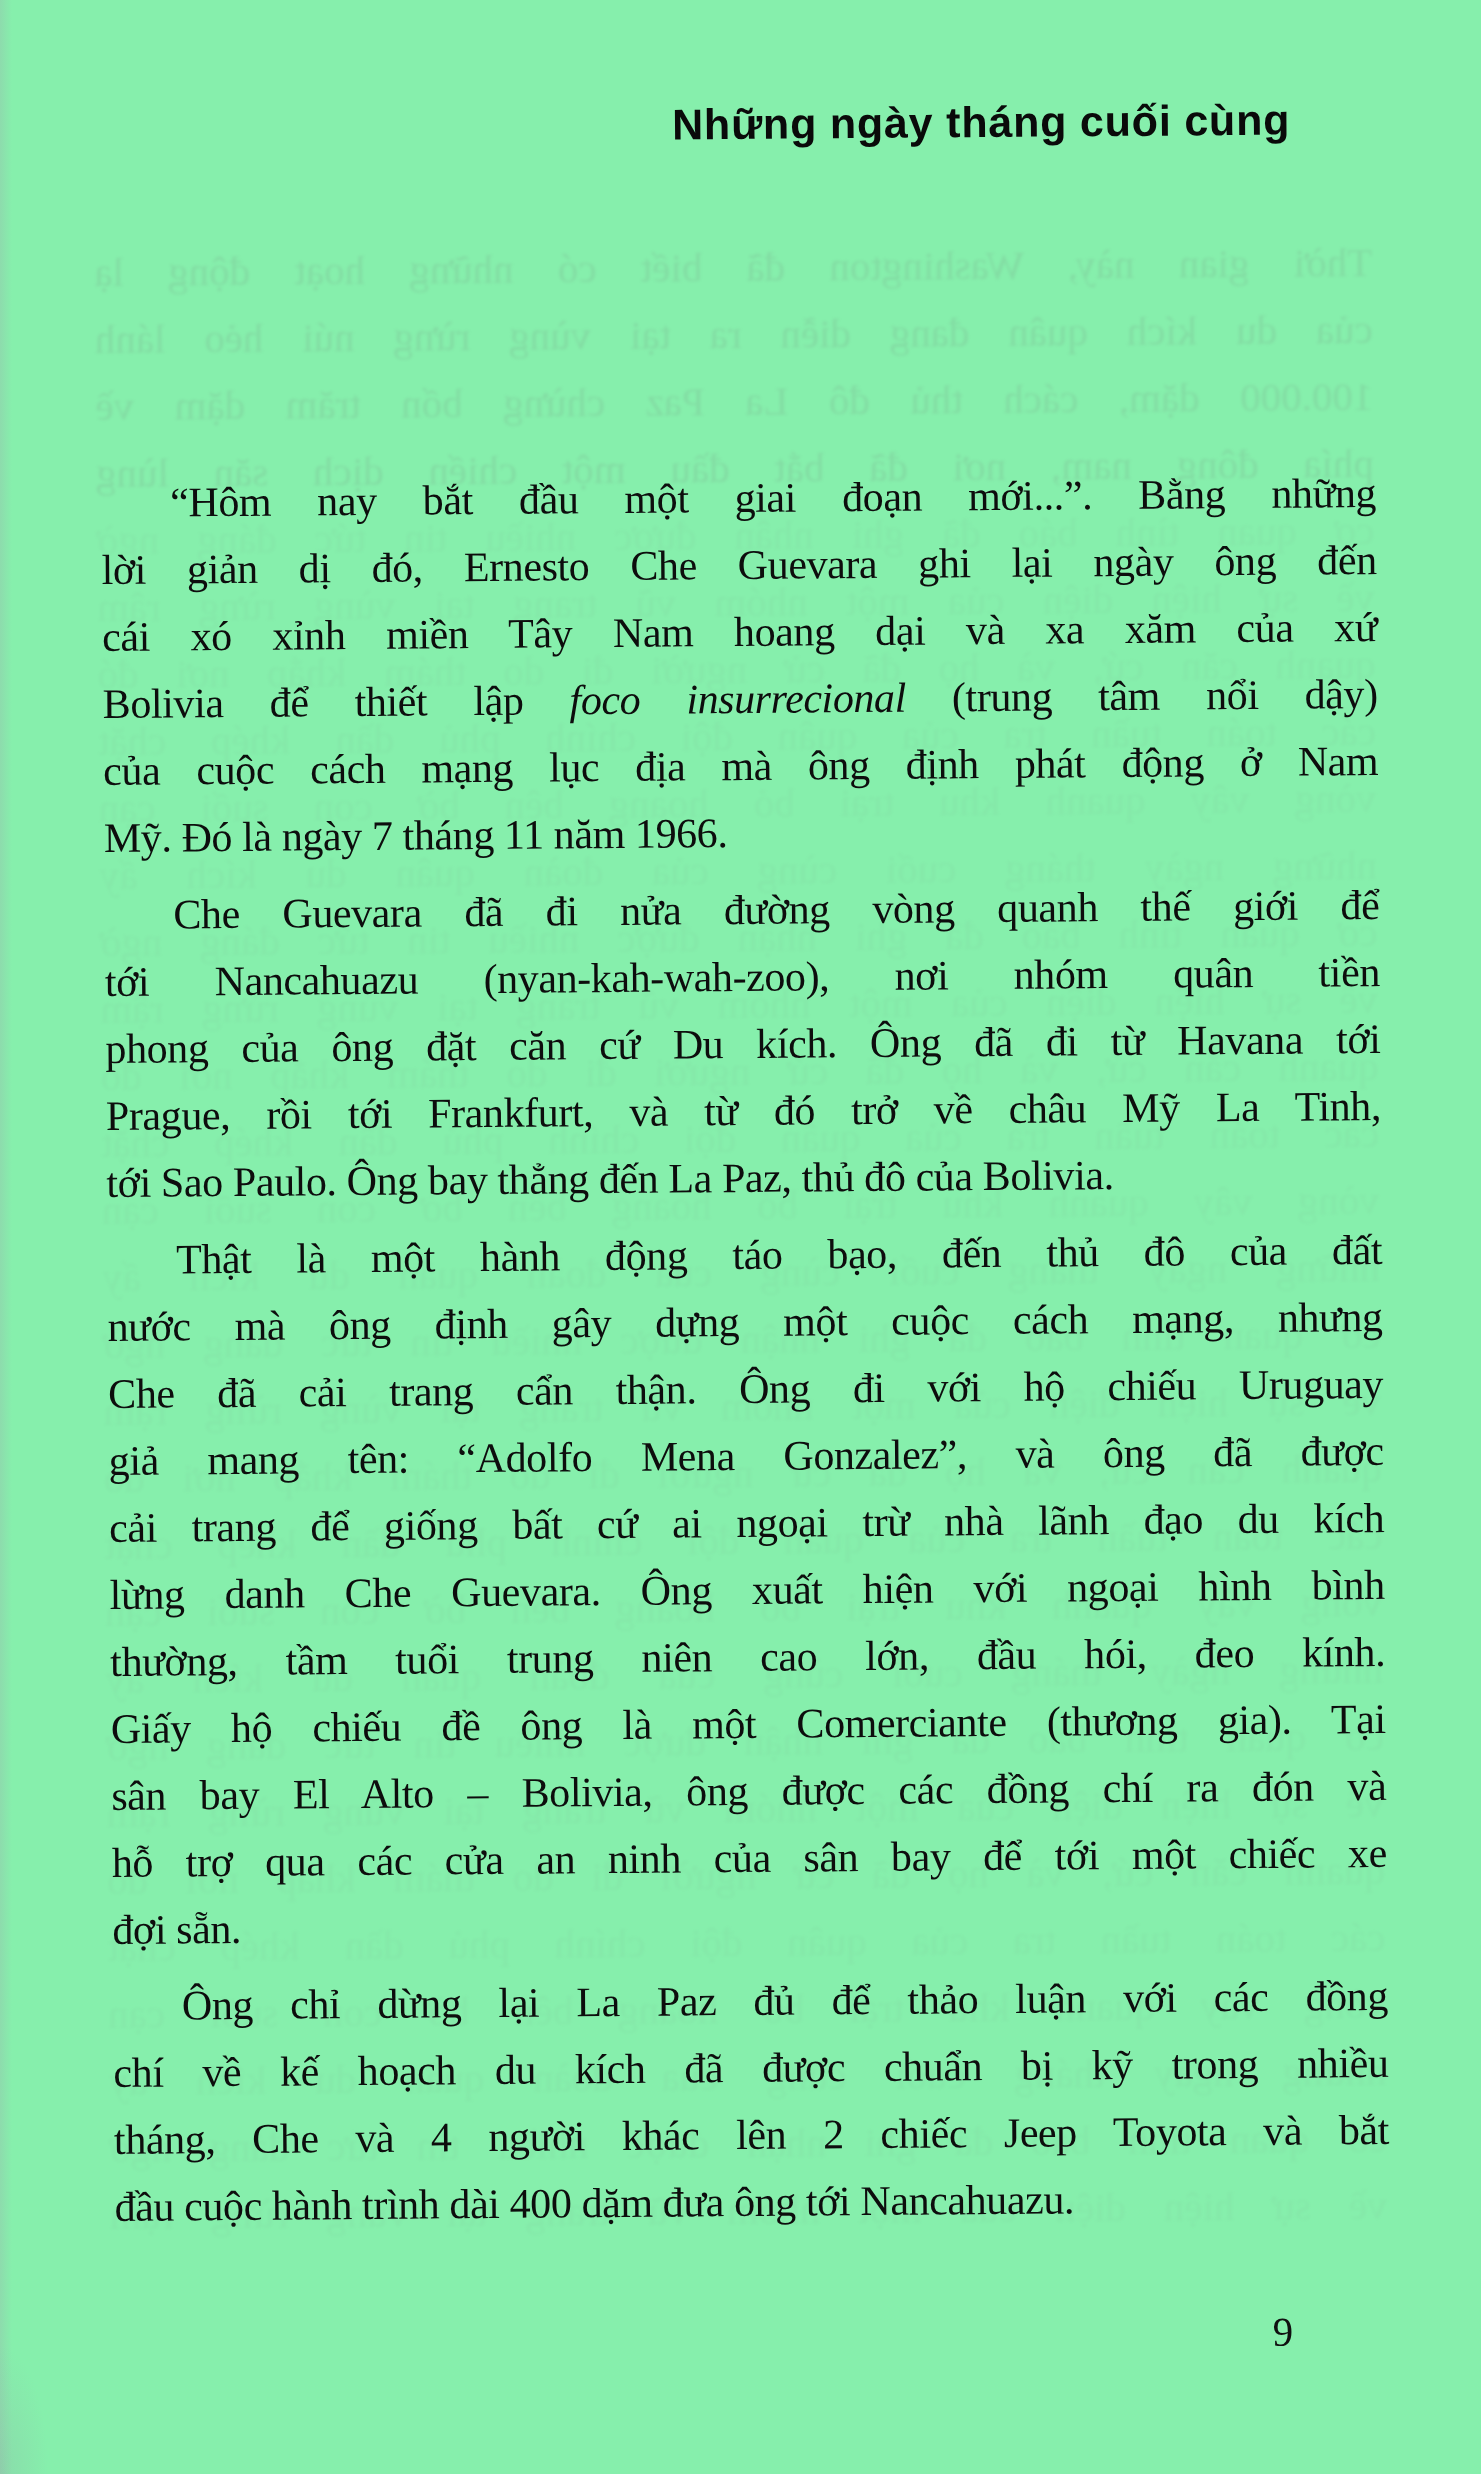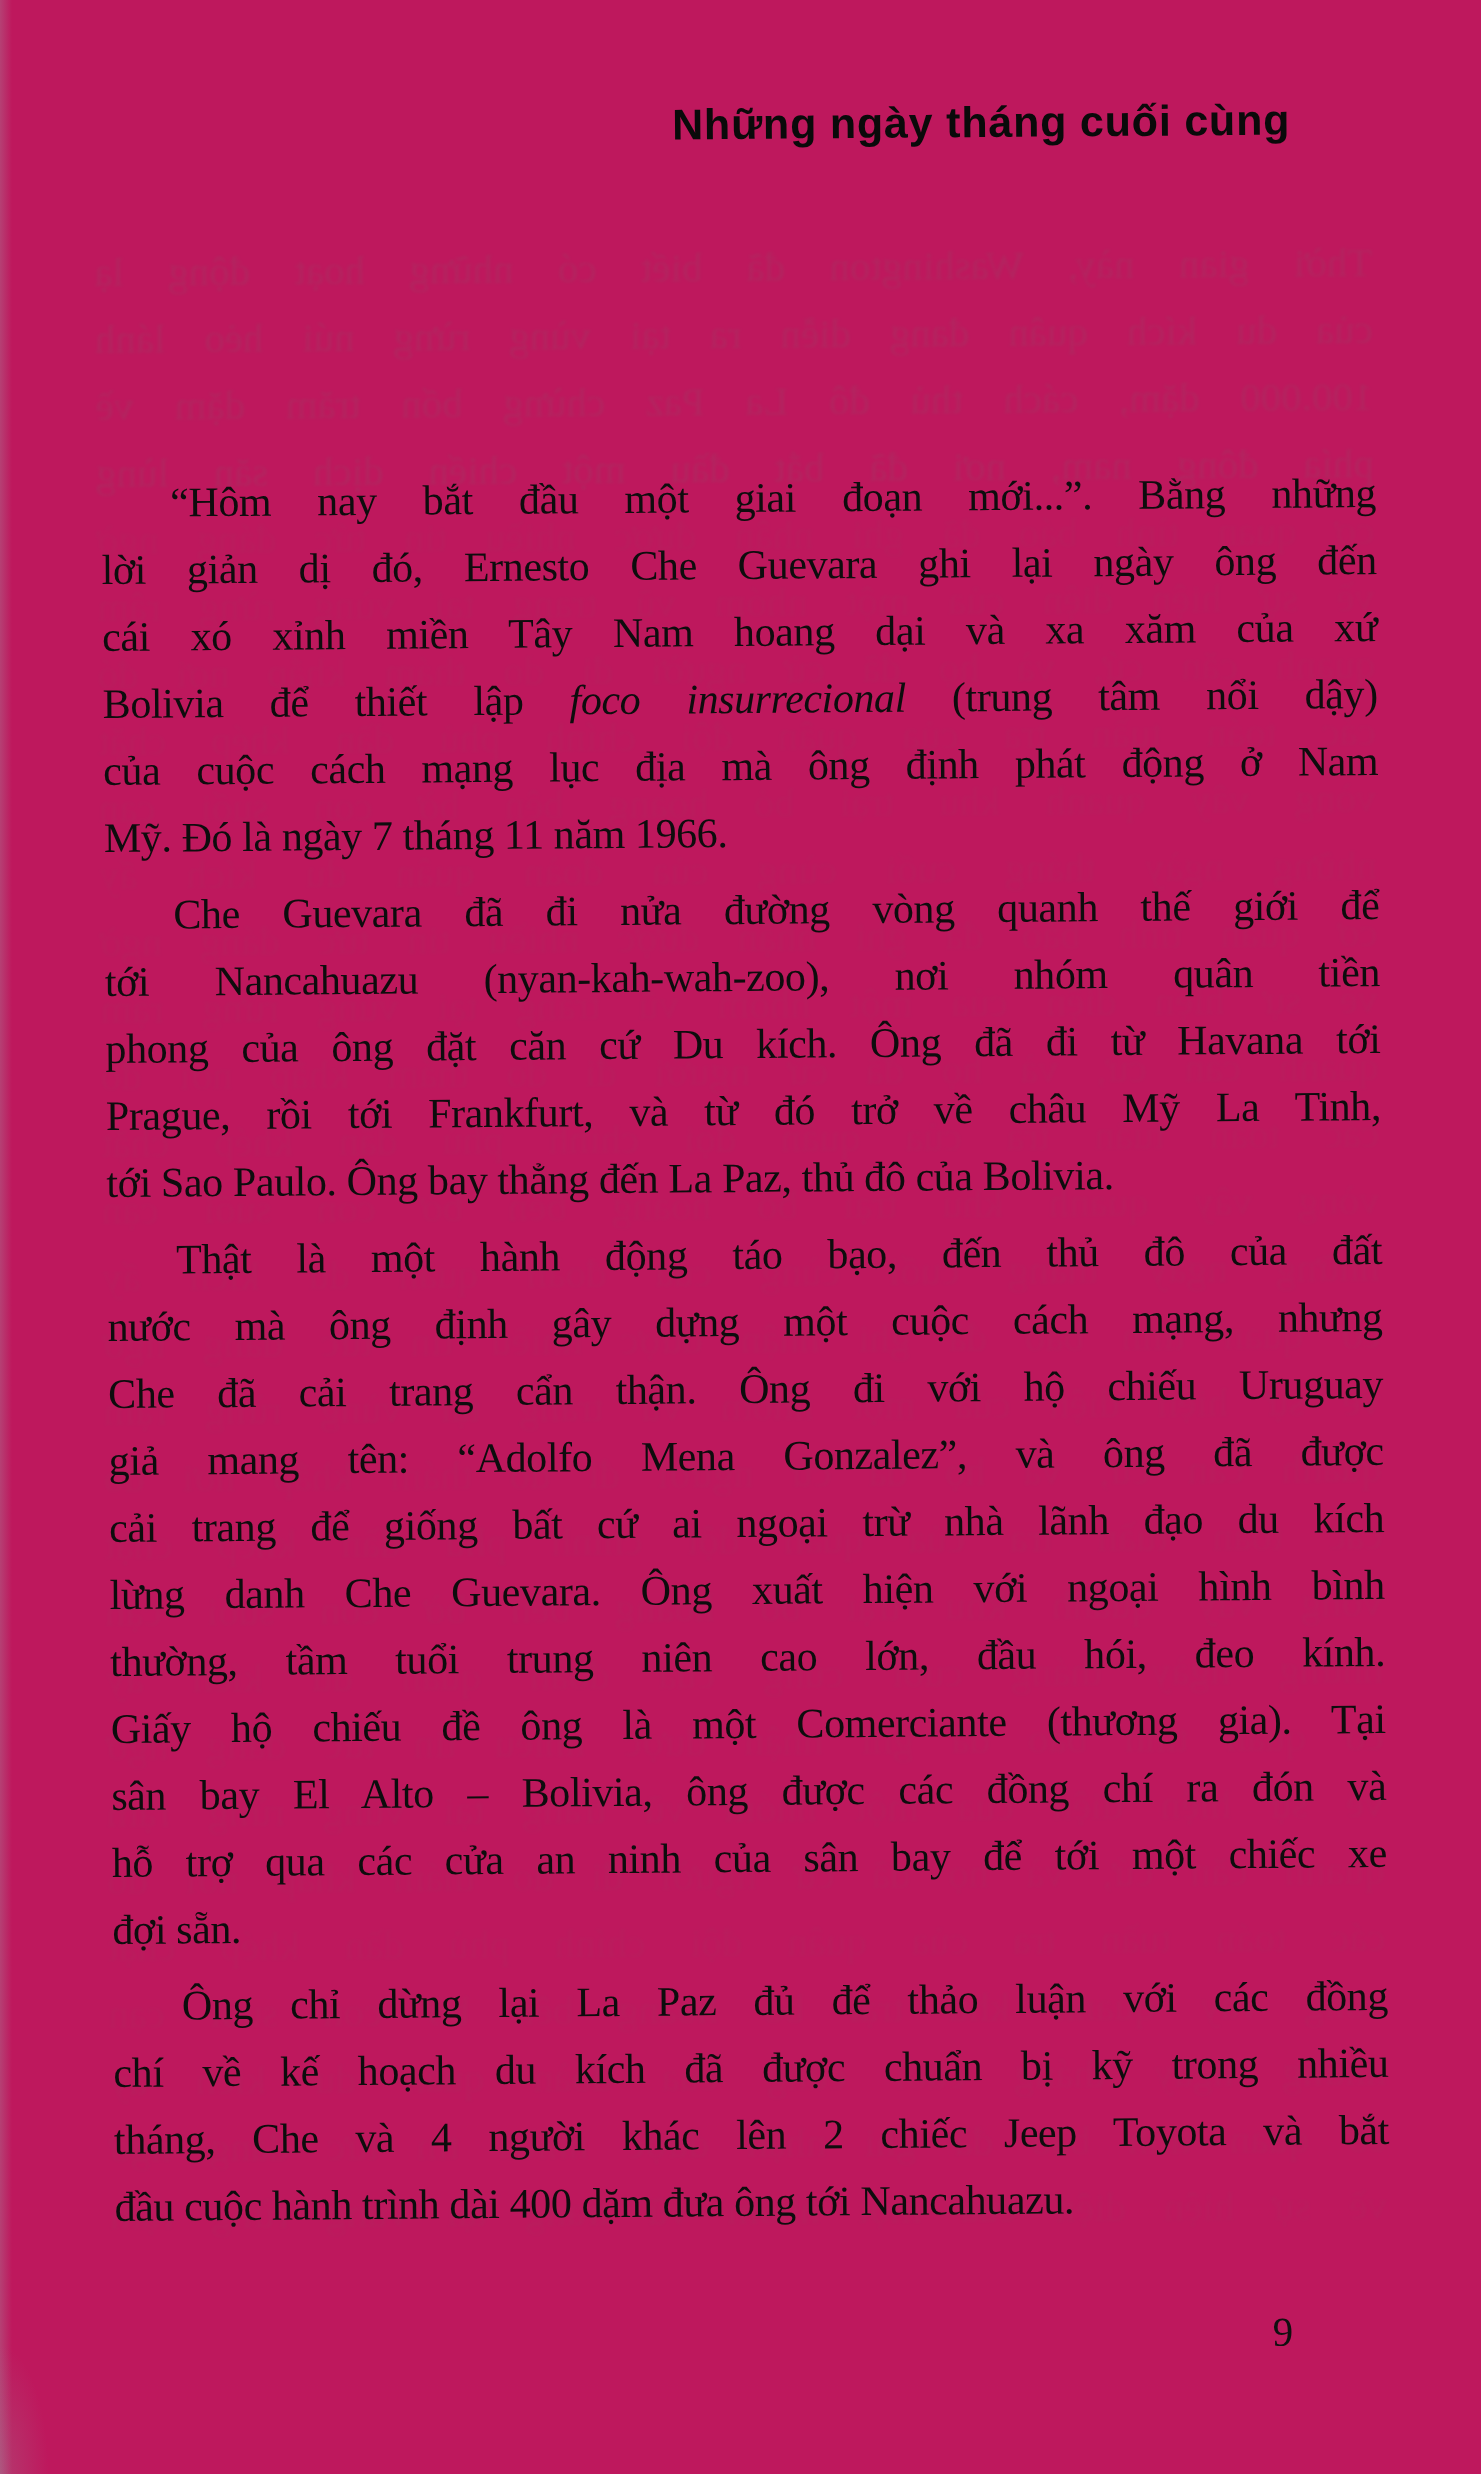--- a/index.html
+++ b/index.html
@@ -1,20 +1,20 @@
 <!DOCTYPE html>
 <html style="font-size:13px"><head>
 <meta charset="utf-8">
 <style>
   html, body { margin: 0; padding: 0; background: #ffffff; }
   .page {
     position: relative;
     width: 1482px;
     height: 2475px;
-    background: #be185d;
+    background: #86efac;
     overflow: hidden;
     font-family: "Liberation Serif", serif;
     color: #111;
   }
   .rot {
     position: absolute;
     inset: 0;
     transform: rotate(-0.45deg);
     transform-origin: 50% 40%;
   }

